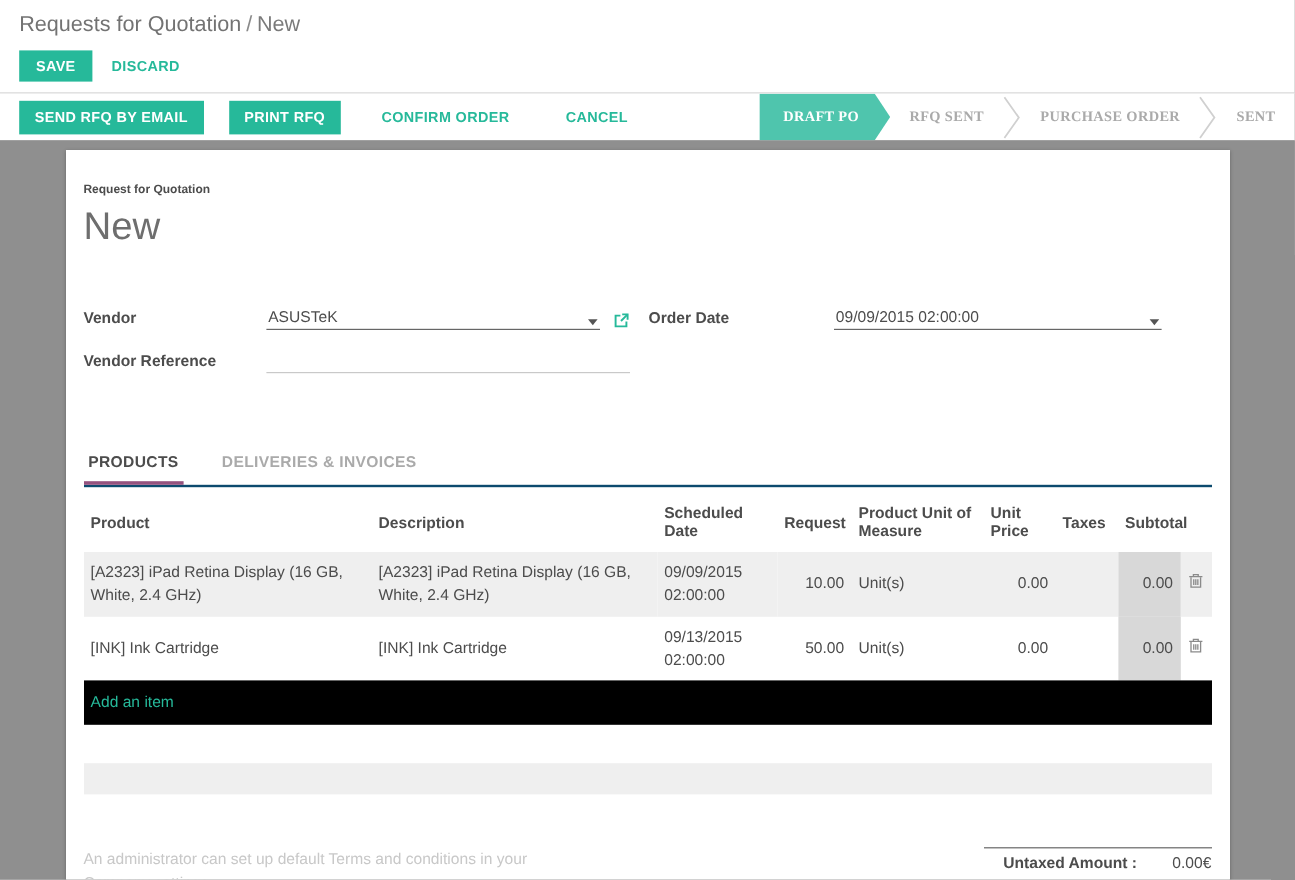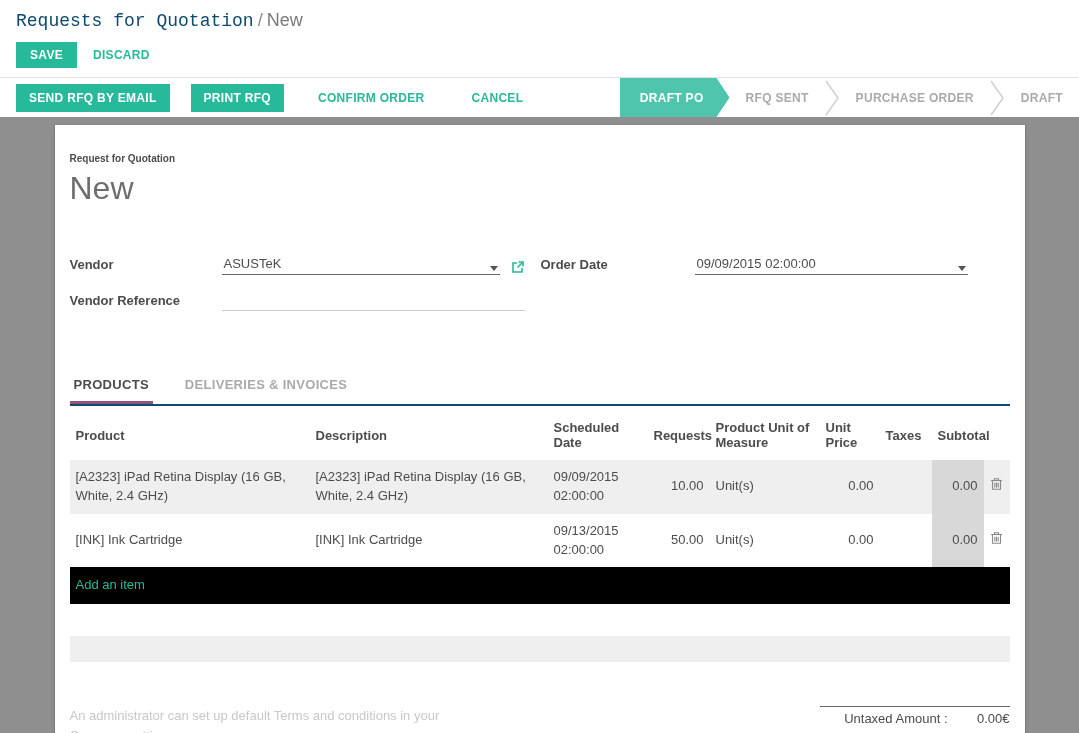--- a/index.html
+++ b/index.html
@@ -2,42 +2,42 @@
 <html><head>
 <meta charset="utf-8">
 <style>
   * { margin:0; padding:0; box-sizing:border-box; }
   html,body { width:1079px; height:733px; overflow:hidden; }
   body { font-family:"Liberation Sans", sans-serif; background:#8f8f8f; color:#4c4c4c; }
 
   
   .top-header { background:#fff; }
   .breadcrumb-bar { padding:10px 16px 4px 16px; font-size:18px; }
-  .crumb-parent { color:#0c4a6e; cursor:pointer;font-family:Liberation Mono, monospace; }
+  .crumb-parent { color:#737373; cursor:pointer; }
   .crumb-sep { color:#8a8a8a; padding:0 4px; }
   .crumb-current { color:#7a7a7a; }
 
   .action-row { padding:7px 16px 9px 16px; display:flex; align-items:center; }
   .btn-primary-sm { background:#26b99a; color:#fff; border:none; font-size:12px; font-weight:bold;
                     padding:6px 14px; letter-spacing:.3px; cursor:pointer; font-family:inherit; }
   .btn-link-sm { background:none; border:none; color:#26b99a; font-size:12px; font-weight:bold;
                  margin-left:16px; letter-spacing:.3px; cursor:pointer; font-family:inherit; }
 
   
   .toolbar { border-top:1px solid #e2e2e2; background:#fff; height:40px; display:flex;
              align-items:stretch; }
   .toolbar-left { display:flex; align-items:center; padding-left:16px; gap:21px; }
   .btn-primary { background:#26b99a; color:#fff; border:none; font-size:12px; font-weight:bold;
                  padding:7px 13px; letter-spacing:.3px; cursor:pointer; font-family:inherit; }
   .btn-flat { background:none; border:none; color:#26b99a; font-size:12px; font-weight:bold;
               padding:7px 13px; letter-spacing:.3px; cursor:pointer; font-family:inherit; }
 
   .statusbar { margin-left:auto; display:flex; align-items:stretch; }
   .status-step { display:flex; align-items:center; font-size:12px; font-weight:bold;
-                 letter-spacing:.3px; color:#aaa; padding:0 16px; cursor:pointer; }
+                 letter-spacing:.3px; color:#aaa; padding:0 16px; cursor:pointer;font-family:Liberation Serif, serif; }
   .status-step.active { background:#4fc5ad; color:#fff; padding:0 26px 0 20px; margin-left:10px;
         clip-path:polygon(0 0, calc(100% - 13px) 0, 100% 50%, calc(100% - 13px) 100%, 0 100%); }
   .status-chev { display:flex; align-items:center; }
 
   
   .canvas { background:#8f8f8f; height:621px; padding-top:8px; }
   .sheet { width:970px; margin:0 auto; background:#fff; min-height:620px;
            padding:28px 15px 20px 15px; box-shadow:0 1px 3px rgba(0,0,0,.3); }
 
   .sheet-subtitle { font-size:10px; font-weight:bold; color:#4c4c4c; }
@@ -79,21 +79,21 @@
   .empty-band { height:26px; background:#efefef; margin-top:32px; }
 
   
   .bottom-grid { display:flex; justify-content:space-between; margin-top:44px; }
   .terms-box { width:424px; position:relative; min-height:92px; border-bottom:1px solid #c9c9c9;
                cursor:text; }
   .terms-placeholder { font-size:13px; color:#c8c8c8; line-height:1.55; display:block; padding-right:30px; }
 
   .totals { width:190px; font-size:13px; }
   .totals-row { display:flex; justify-content:flex-end; align-items:baseline; padding:4px 0; }
-  .totals-label { font-weight:normal; text-align:right; }
+  .totals-label { font-weight:bold; text-align:right; }
   .totals-value { width:62px; text-align:right; }
   .totals-sep-top { border-top:1px solid #666; }
 </style>
 </head>
 <body>
 
 <div class="top-header">
   <div class="breadcrumb-bar">
     <span class="crumb-parent">Requests for Quotation</span><span class="crumb-sep">/</span><span class="crumb-current">New</span>
   </div>
@@ -117,21 +117,21 @@
       <svg width="15" height="38" viewBox="0 0 15 38">
           <polyline points="1,2 13,19 1,36" fill="none" stroke="#d0d0d0" stroke-width="1.5"></polyline>
         </svg>
     </span>
     <div class="status-step">PURCHASE ORDER</div>
     <span class="status-chev">
       <svg width="15" height="38" viewBox="0 0 15 38">
           <polyline points="1,2 13,19 1,36" fill="none" stroke="#d0d0d0" stroke-width="1.5"></polyline>
         </svg>
     </span>
-    <div class="status-step">DRAFT</div>
+    <div class="status-step">SENT</div>
   </div>
 </div>
 
 <div class="canvas">
   <div class="sheet">
 
     <div class="sheet-subtitle">Request for Quotation</div>
     <h1 class="sheet-title">New</h1>
 
     <div class="form-grid">
@@ -183,21 +183,21 @@
           <col style="width:60px">
           <col style="width:52px">
           <col style="width:52px">
           <col style="width:26px">
       </colgroup>
       <thead>
         <tr>
           <th>Product</th>
           <th>Description</th>
           <th>Scheduled Date</th>
-          <th class="num">Requests</th>
+          <th class="num">Request</th>
           <th>Product Unit of Measure</th>
           <th class="num">Unit Price</th>
           <th>Taxes</th>
           <th class="num">Subtotal</th>
           <th></th>
         </tr>
       </thead>
       <tbody>
         <tr class="line-row odd">
           <td>[A2323] iPad Retina Display (16 GB, White, 2.4 GHz)</td>

